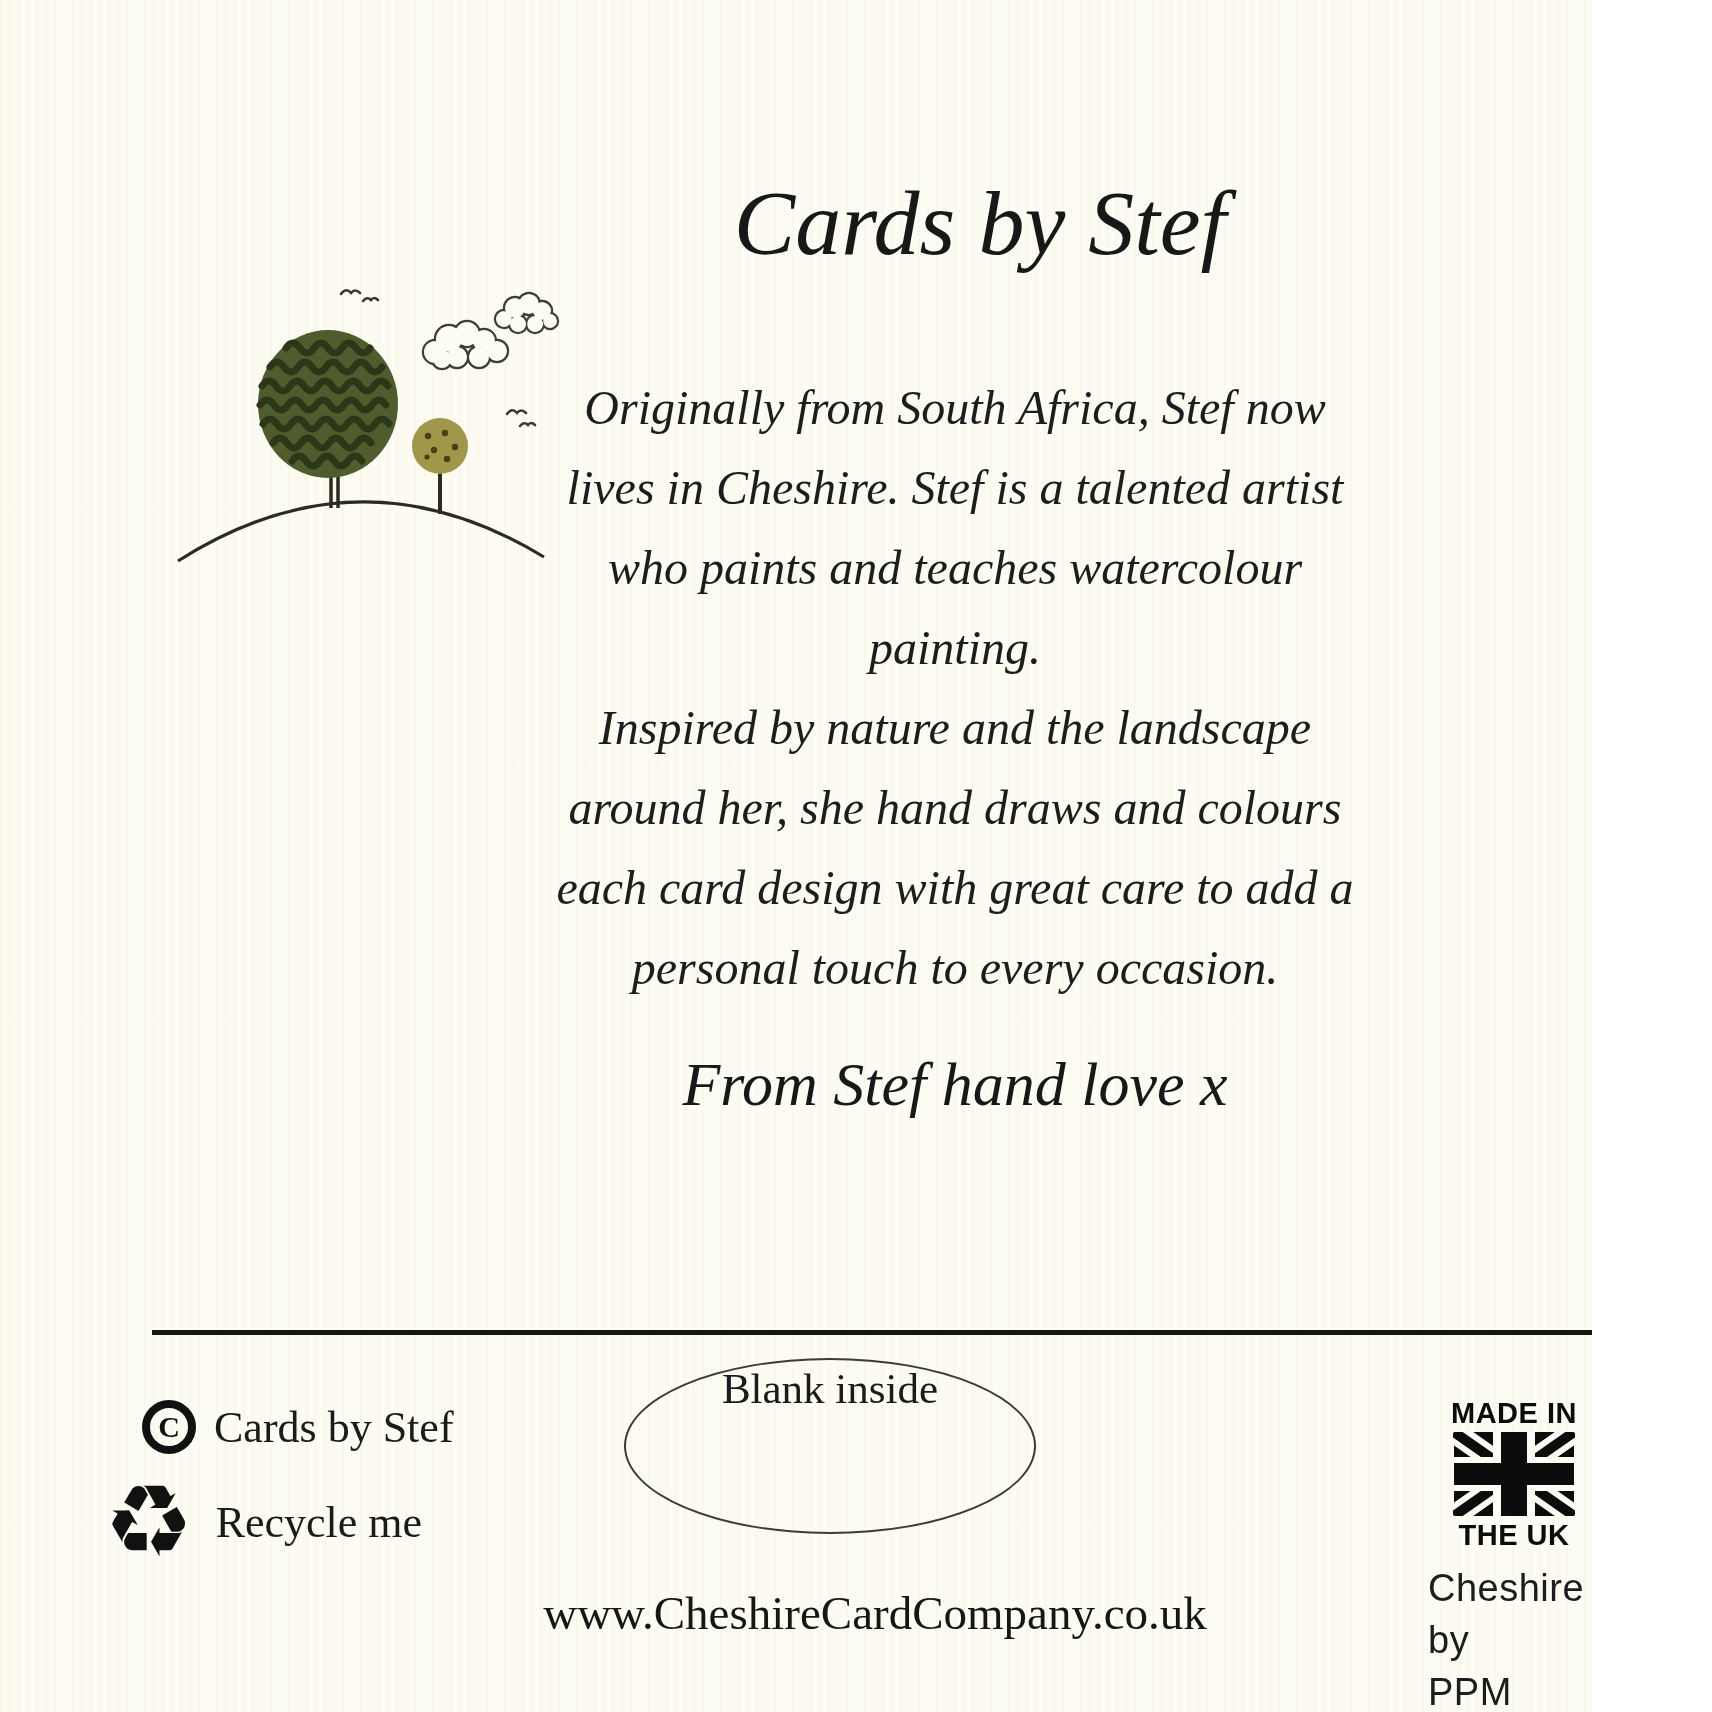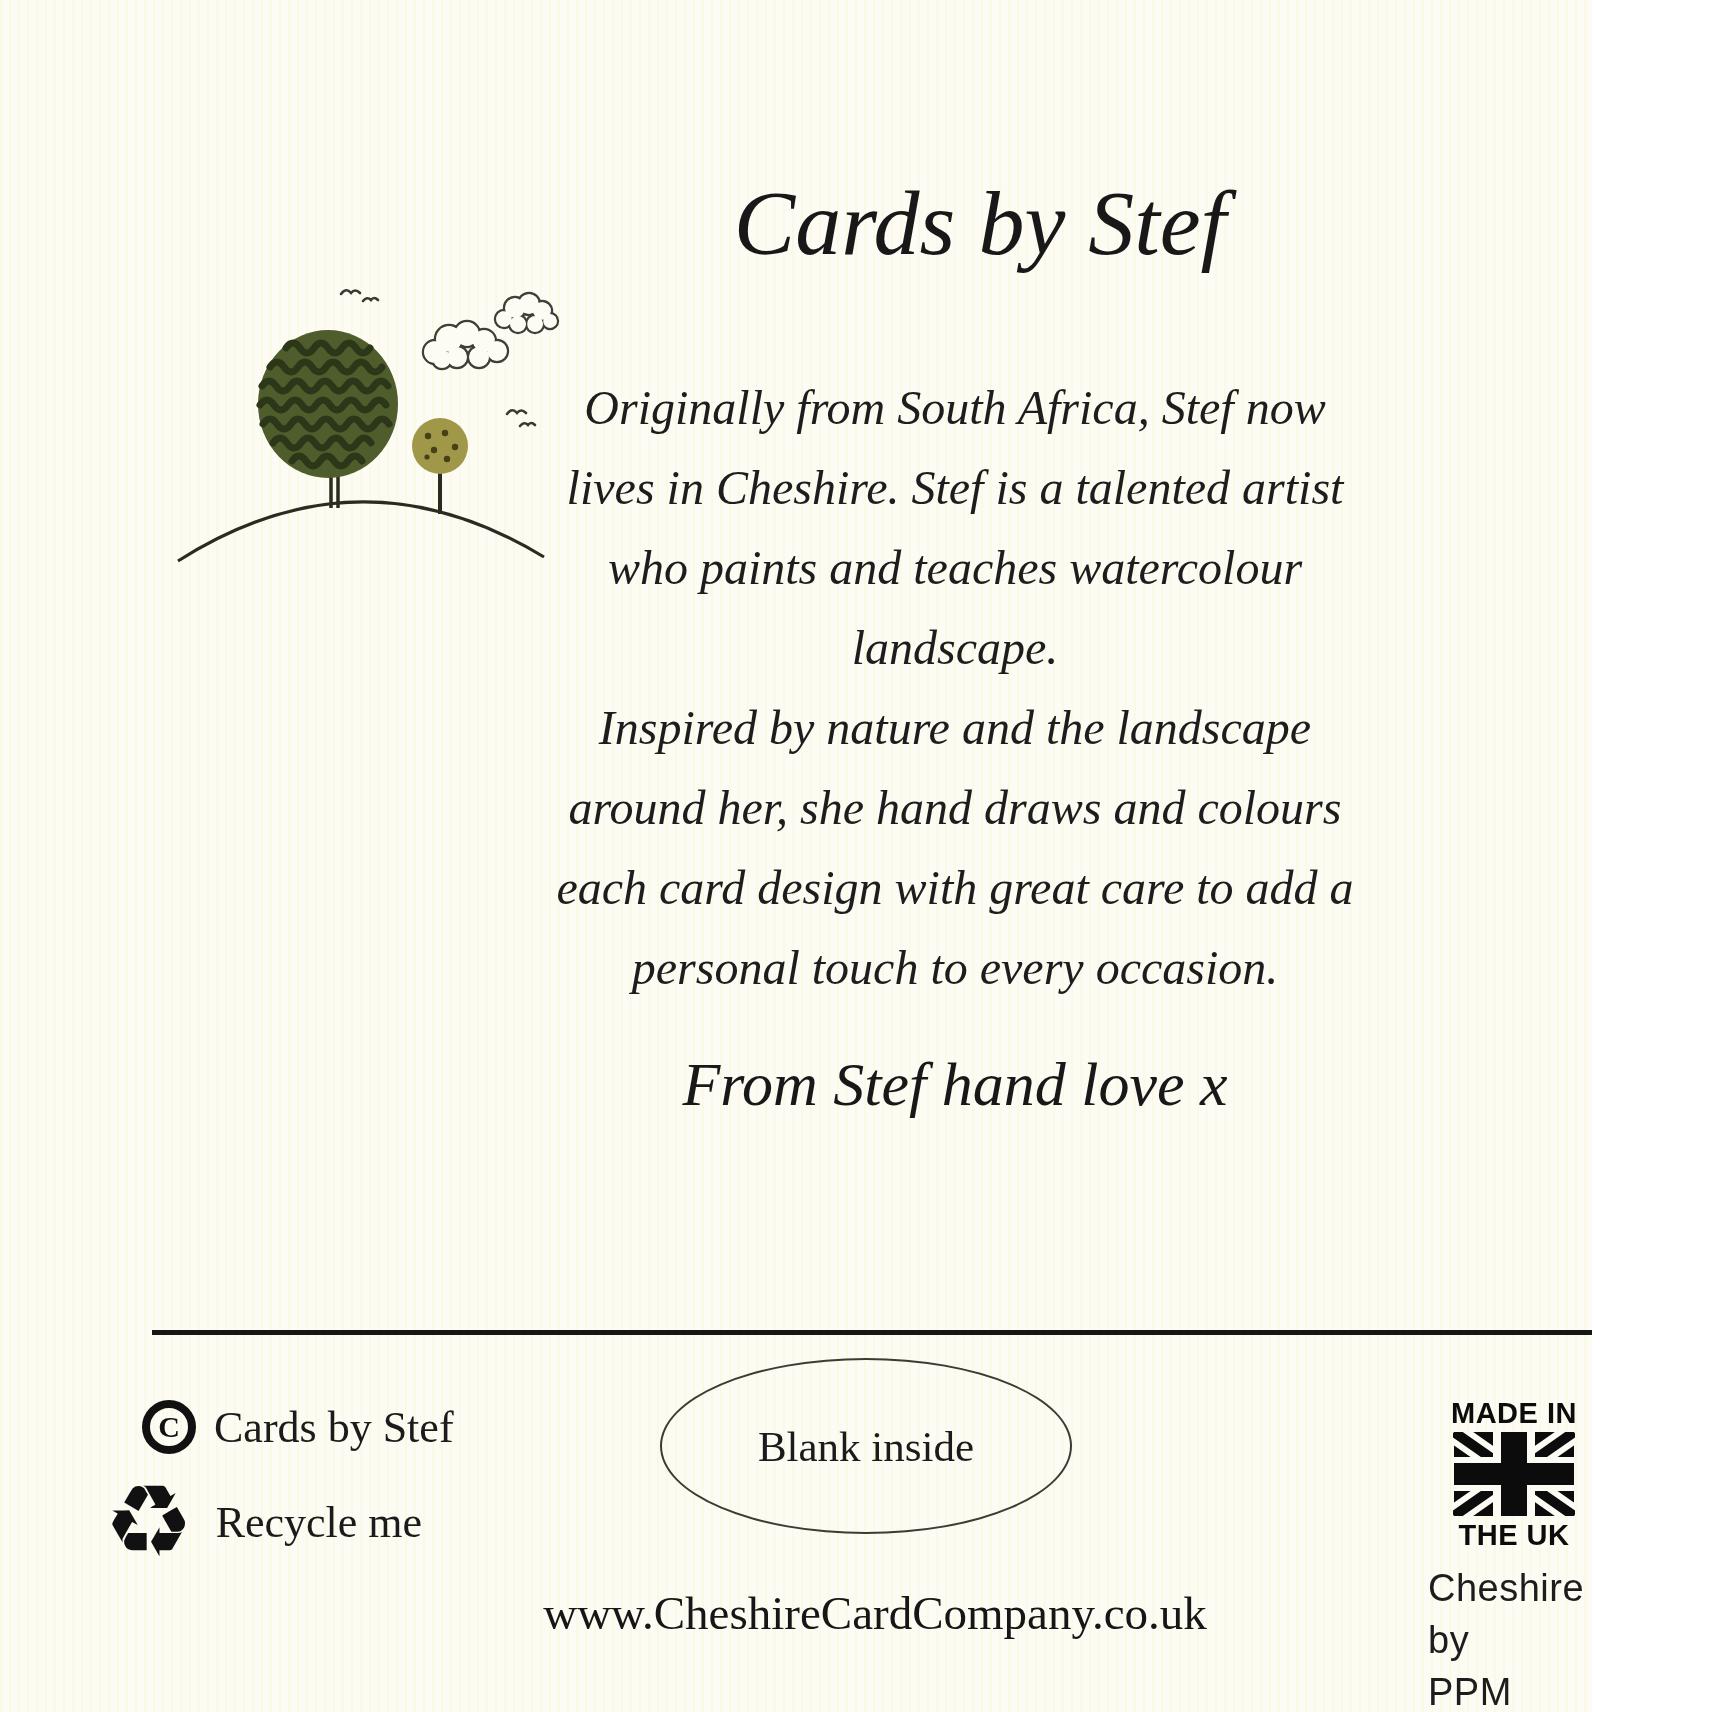--- a/index.html
+++ b/index.html
@@ -34,23 +34,23 @@
     width:38px; height:38px; border:8px solid #111; border-radius:50%;
     display:flex; align-items:center; justify-content:center;
     font-weight:bold; font-size:30px; line-height:1; color:#111;
   }
   .footer-serif { font-size:44px; color:#1b1b1b; }
 
   .recycle-row { position:absolute; left:104px; top:1472px; display:flex; align-items:center; gap:22px; }
   .recycle-icon { font-family:"DejaVu Sans", sans-serif; font-size:100px; line-height:1; color:#111; }
 
   .oval {
-    position:absolute; left:660px; top:1358px; width:412px; height:176px;
+    position:absolute; left:624px; top:1358px; width:412px; height:176px;
     border:2.5px solid #3c3c34; border-radius:50%;
-    display:flex; flex-direction:column; justify-content:center; align-items:center;
+    display:flex; flex-direction:column; justify-content:flex-start; align-items:center;
     text-align:center; box-sizing:border-box;gap:15px;
   }
   .oval-line { font-size:43px; line-height:57px; color:#1b1b1b; }
 
   .uk-badge {
     position:absolute; left:1438px; top:1398px; width:152px; text-align:center;
     font-family:"Liberation Sans", sans-serif; font-weight:800; color:#0c0c0c;
   }
   .uk-badge-label { font-size:29px; line-height:30px; letter-spacing:0.5px; }
   .uk-flag { display:block; margin:4px auto 4px; }
@@ -156,21 +156,21 @@
       </g>
     </g>
 
     <path d="M 8 306 Q 190 190 374 302" stroke="#2b2b22" stroke-width="3.2" fill="none"></path>
   </svg>
 
   <div class="about script">
     <div>Originally from South Africa, Stef now</div>
     <div>lives in Cheshire. Stef is a talented artist</div>
     <div>who paints and teaches watercolour</div>
-    <div>landscape.</div>
+    <div>painting.</div>
     <div>Inspired by nature and the landscape</div>
     <div>around her, she hand draws and colours</div>
     <div>each card design with great care to add a</div>
     <div>personal touch to every occasion.</div>
   </div>
 
   <div class="signoff script">From Stef hand love x</div>
 
   <div class="divider"></div>
 

